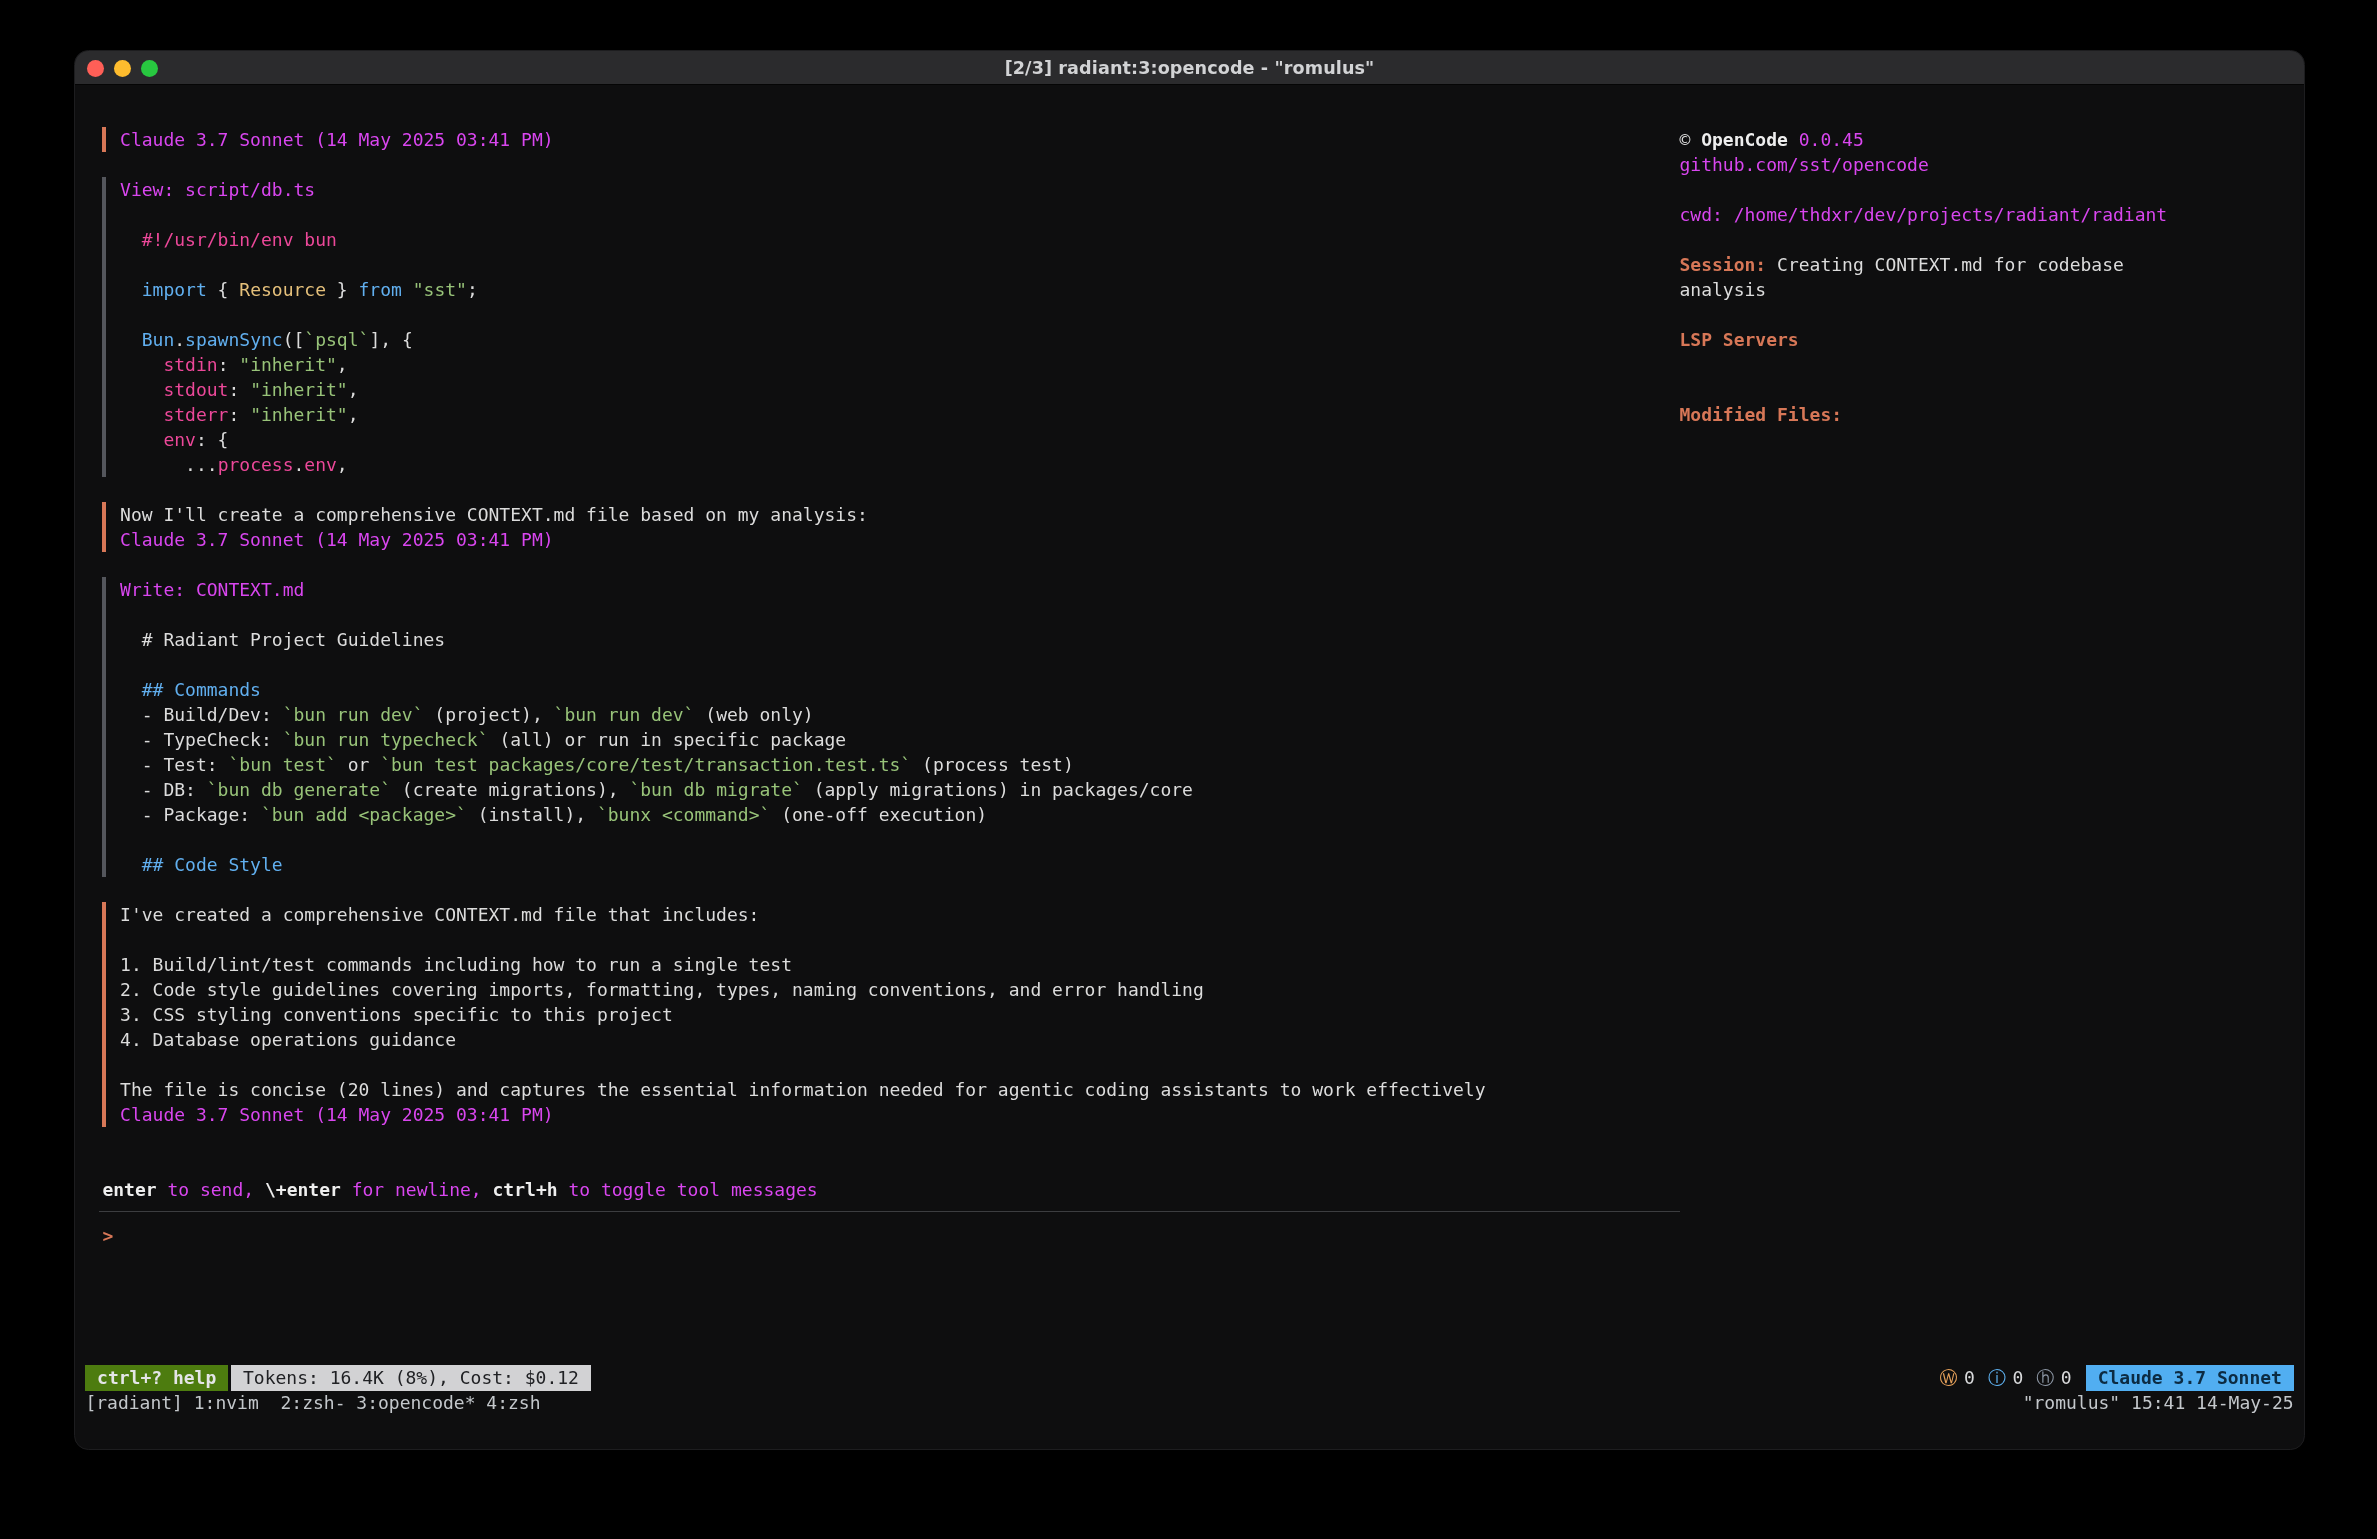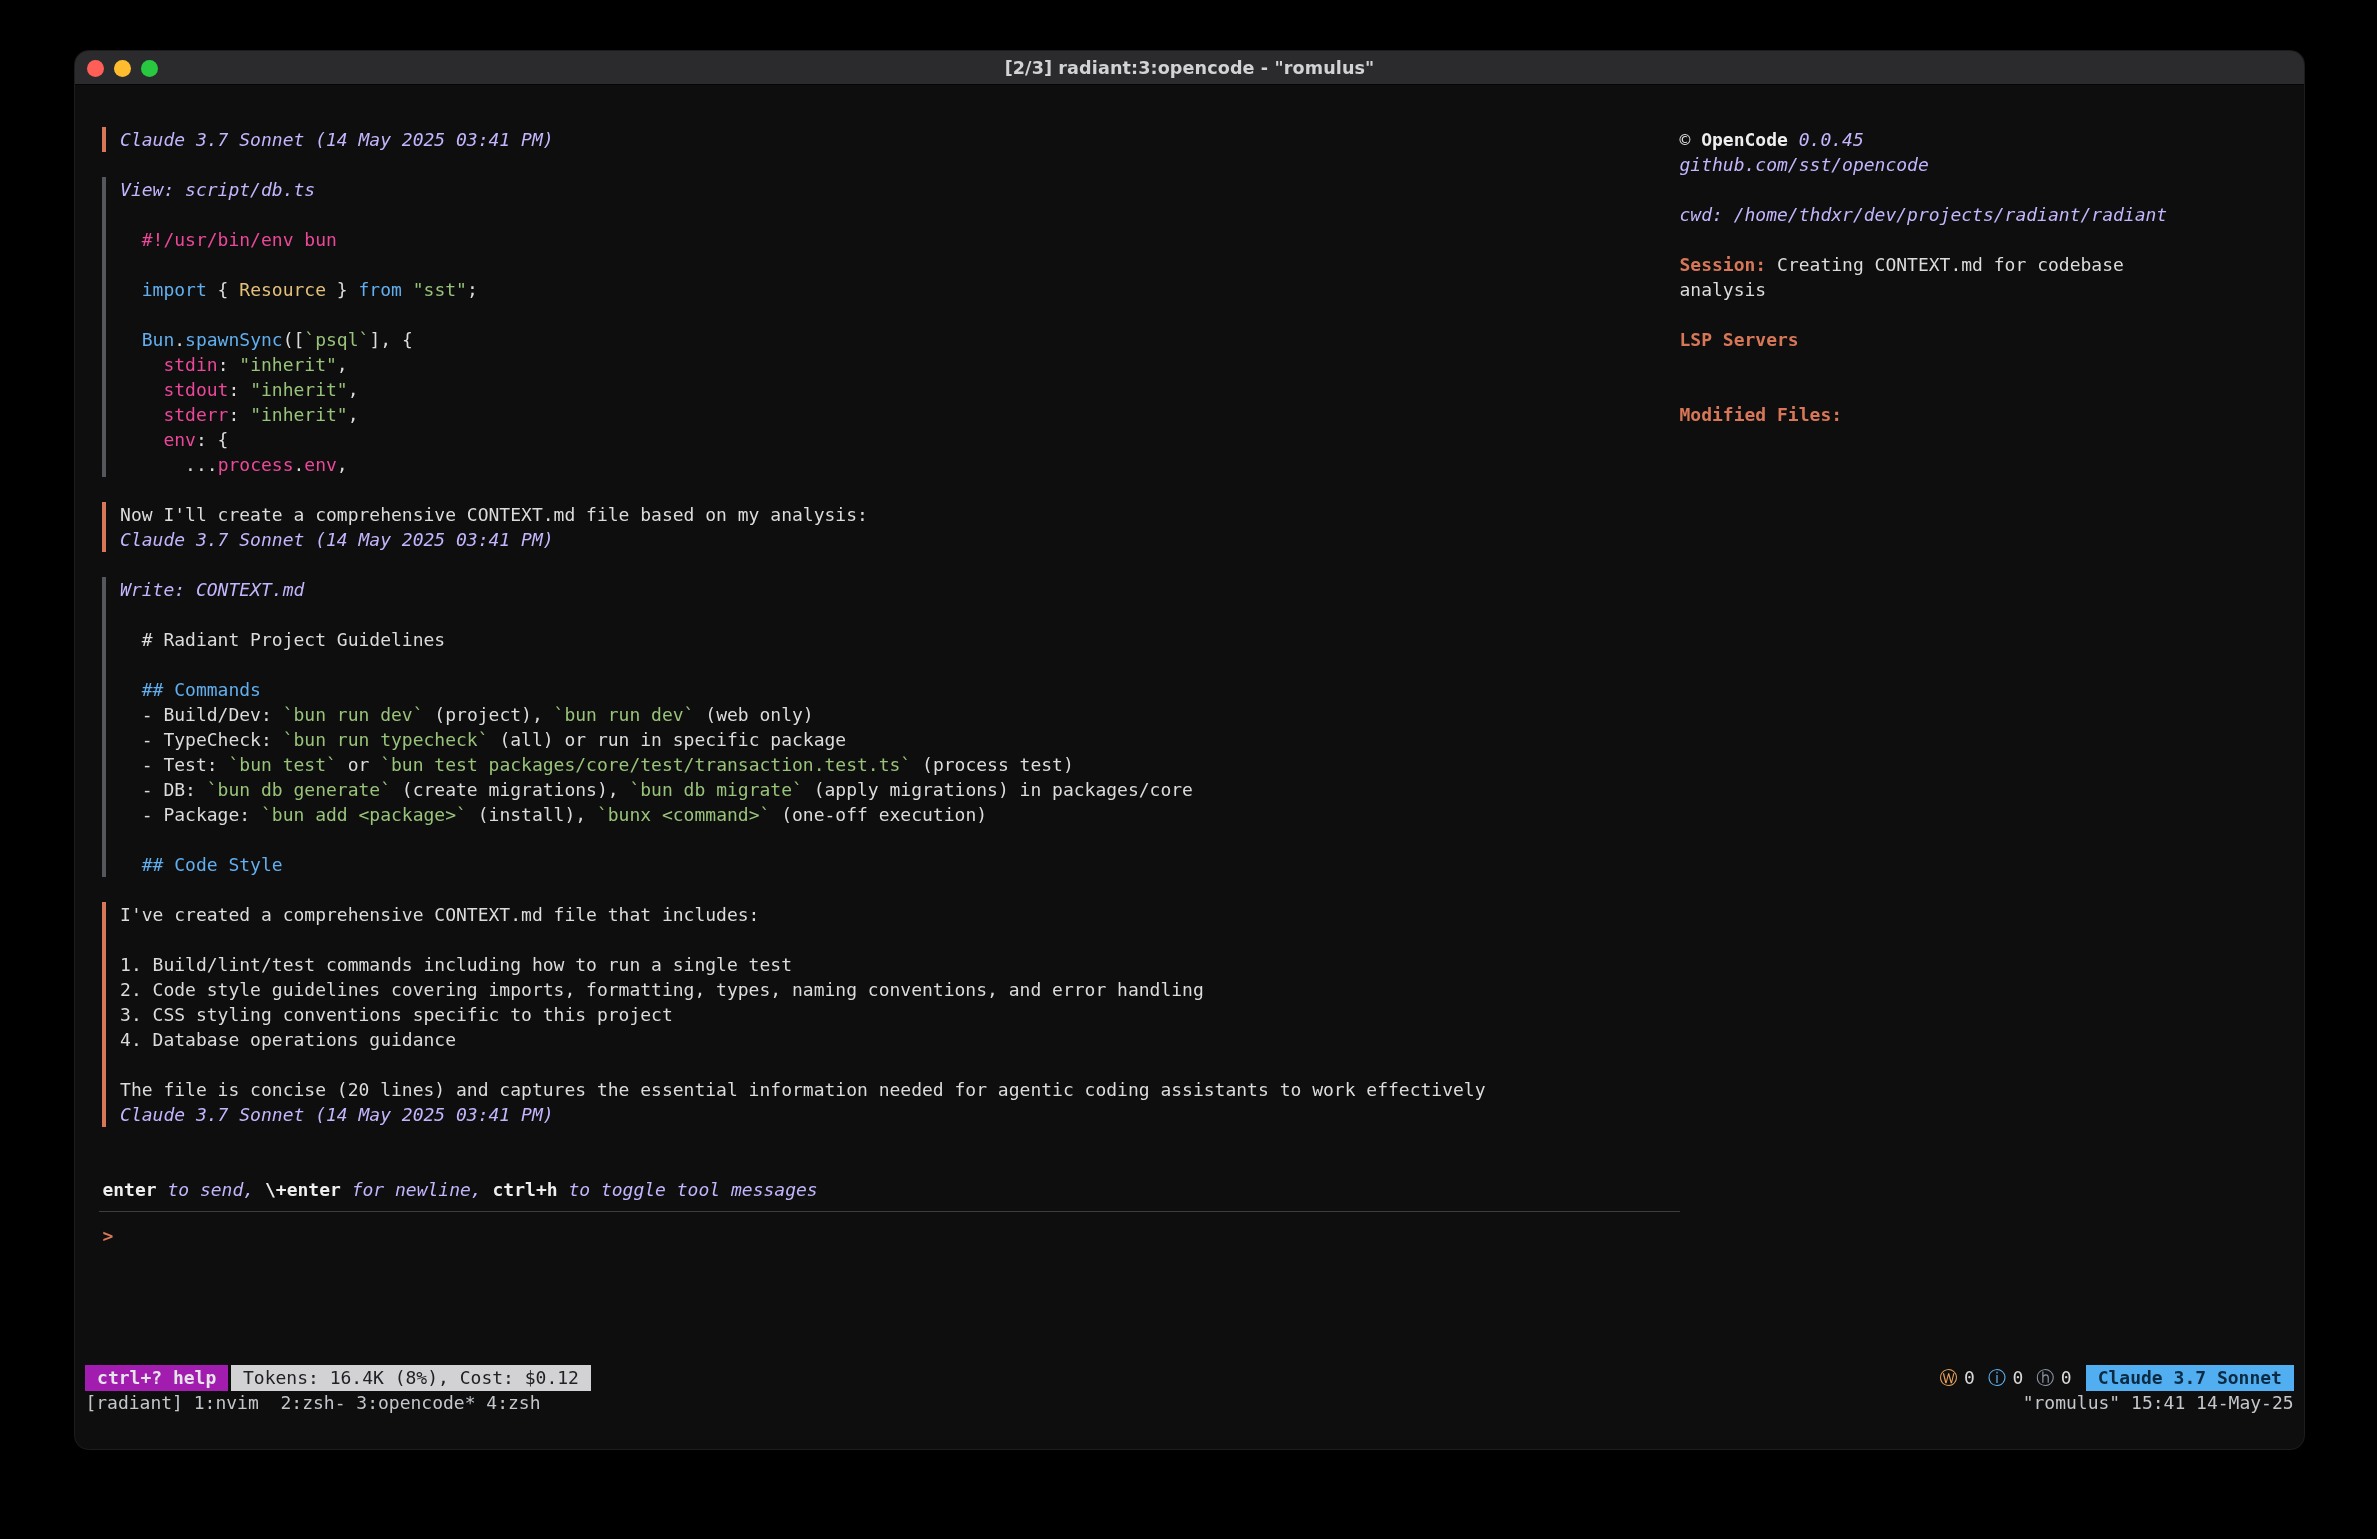--- a/index.html
+++ b/index.html
@@ -34,42 +34,42 @@
   }
   .main-col { flex:1; min-width:0; display:flex; flex-direction:column; }
   .sidebar { flex:none; width:601px; }
 
   .line { white-space:pre; min-height:25px; }
   .block { border-left:4.6px solid #555; padding-left:13.7px; margin:0 0 25px 3.9px; }
   .accent-orange { border-left-color:#d77757; }
   .accent-gray { border-left-color:#54565c; }
 
   .c-fg  { color:#dcdcdc; }
-  .c-mut { color:#c4b5fd;font-style:italic; }
+  .c-mut { color:#d946ef; }
   .c-red { color:#ec4899; }
   .c-blu { color:#61afef; }
   .c-grn { color:#98c379; }
   .c-yel { color:#e5c07b; }
   .c-orgb{ color:#d77757; font-weight:bold; }
   .c-b   { color:#eeeeee; font-weight:bold; }
 
   .hint { margin:25px 0 0 3.9px; white-space:pre; }
   .divider { border-top:1.3px solid #3c3d40; margin-top:8.5px; }
   .prompt-row { margin:11px 0 0 3.9px; min-height:25px; }
   .prompt-char { color:#d77757; font-weight:bold; }
 
   
   .statusbar {
     flex:none; height:26px; padding:0 10.4px;
     display:flex; justify-content:space-between; align-items:center;
     font:18px/26px "DejaVu Sans Mono", monospace;
   }
   .sb-left, .sb-right { display:flex; align-items:center; height:26px; }
   .chip { display:inline-block; height:26px; line-height:26px; padding:0 11.7px; white-space:pre; }
-  .chip-help   { background:#a21caf; color:#e4e5e7; font-weight:bold; }
+  .chip-help   { background:#4d7c0f; color:#e4e5e7; font-weight:bold; }
   .chip-tokens { background:#d2d2d4; color:#202124; margin-left:3.3px; }
   .chip-model  { background:#51aef1; color:#0c2b42; font-weight:bold; margin-left:14.4px; }
   .diag-item { display:inline-flex; align-items:center; gap:6.5px; margin-left:13px; color:#d8d9db; }
   .d-warn { color:#e5a05a; } .d-info { color:#5fb2f2; } .d-hint { color:#8d97a5; }
 
   
   .tmuxbar {
     flex:none; height:23.5px; padding:0 10.4px;
     display:flex; justify-content:space-between; align-items:center;
     font:18px/23.5px "DejaVu Sans Mono", monospace; color:#c3c7cb; white-space:pre;

